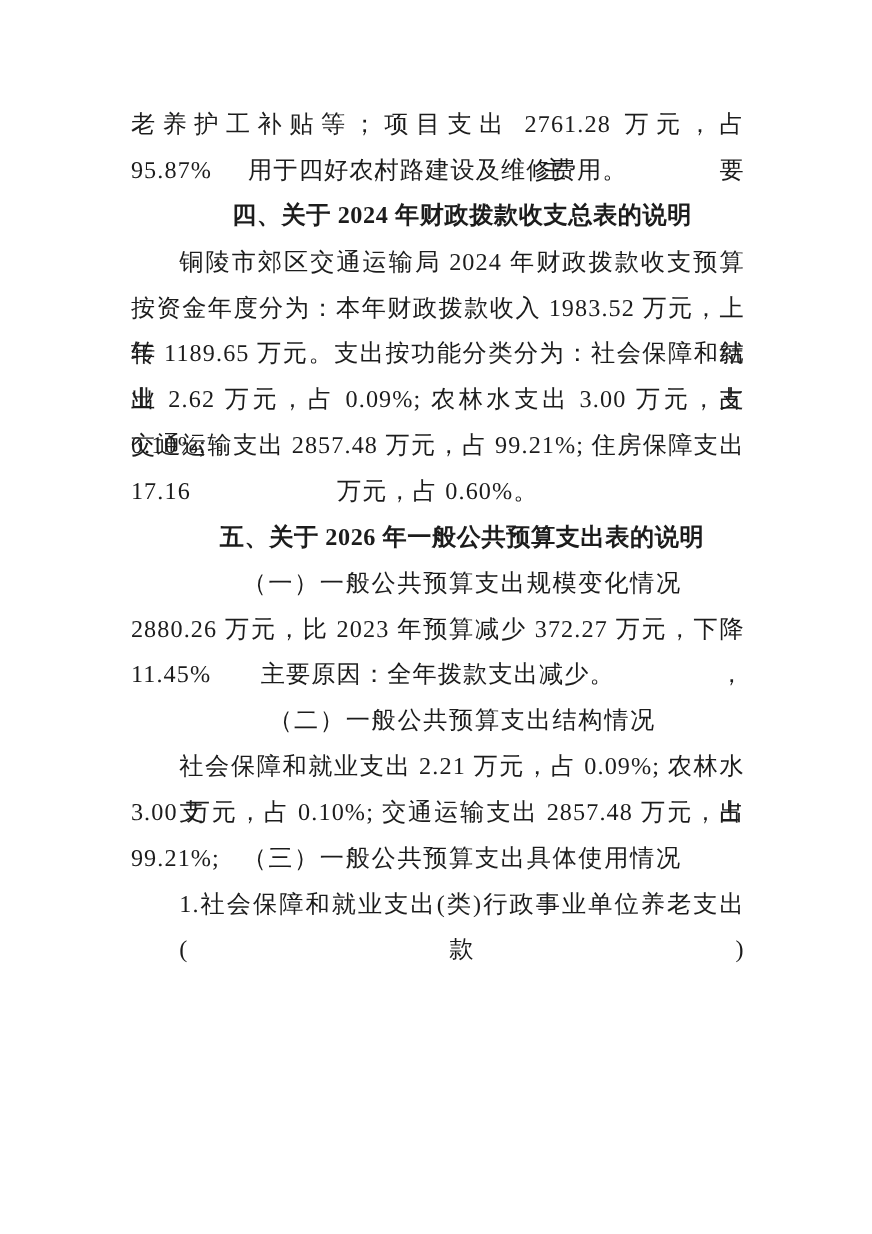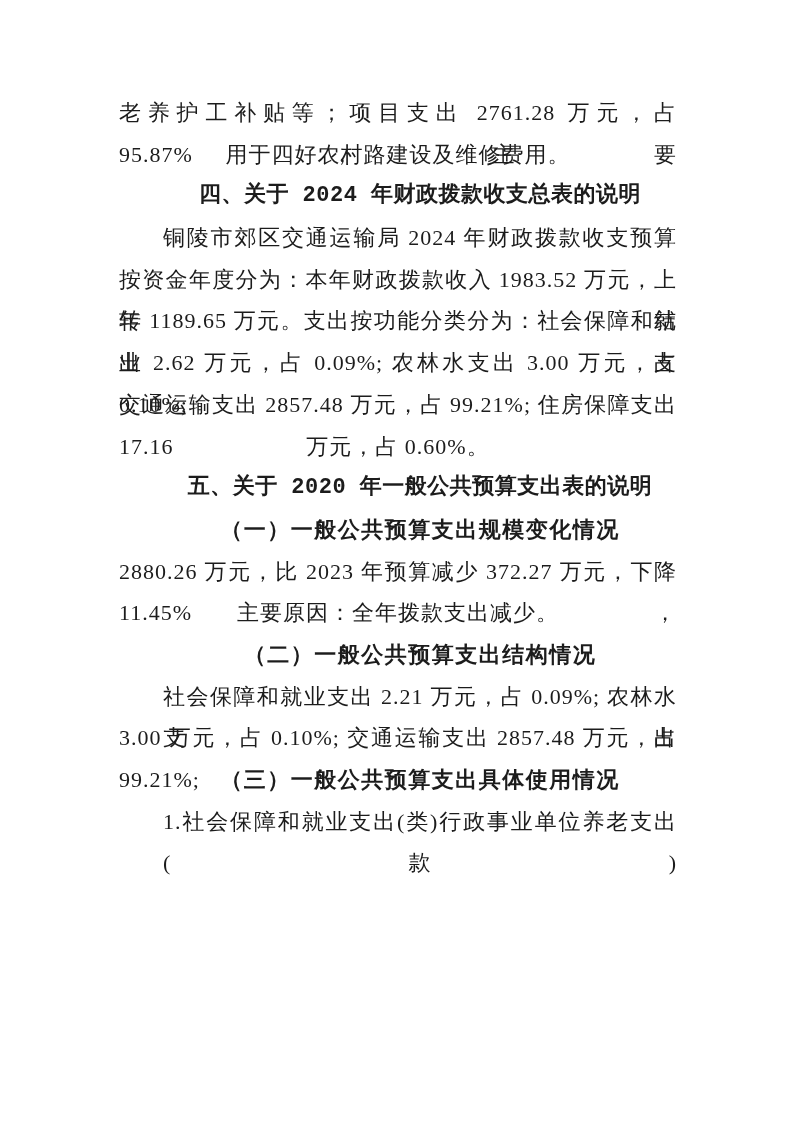--- a/index.html
+++ b/index.html
@@ -31,48 +31,48 @@
     white-space: normal;
   }
   .line.just {
     text-align: justify;
     text-align-last: justify;
   }
   .line.indent {
     padding-left: 44px;
   }
   .line.h1 {
-    font-family: Liberation Mono, monospace;
+    font-family: Liberation Serif, serif;
     font-weight: bold;
     letter-spacing: 0.5px;
   }
   .line.h2 {
     font-family: "Liberation Serif", "DejaVu Serif", serif;
-    font-weight: bold;
+    font-weight: normal;
     letter-spacing: 1.5px;
   }
   .b {
     font-weight: normal;
   }
 </style>
 </head>
 <body>
 
 <div id="page">
   <div id="text-block">
       <div class="line body just"><span>老养护工补贴等；项目支出 2761.28 万元，占 95.87%，主要</span></div>
       <div class="line body"><span>用于四好农村路建设及维修费用。</span></div>
       <div class="line h1 indent"><span>四、关于 2024 年财政拨款收支总表的说明</span></div>
       <div class="line body indent just"><span>铜陵市郊区交通运输局 2024 年财政拨款收支预算</span></div>
       <div class="line body just"><span>按资金年度分为：本年财政拨款收入 1983.52 万元，上年结</span></div>
       <div class="line body just"><span>转 1189.65 万元。支出按功能分类分为：社会保障和就业支</span></div>
       <div class="line body just"><span>出 2.62 万元，占 0.09%; 农林水支出 3.00 万元，占 0.10%;</span></div>
       <div class="line body just"><span>交通运输支出 2857.48 万元，占 99.21%; 住房保障支出 17.16</span></div>
       <div class="line body"><span>万元，占 0.60%。</span></div>
-      <div class="line h1 indent"><span>五、关于 2020 年一般公共预算支出表的说明</span></div>
+      <div class="line h1 indent"><span>五、关于 2026 年一般公共预算支出表的说明</span></div>
       <div class="line h2 indent"><span>（一）一般公共预算支出规模变化情况</span></div>
       <div class="line body just"><span>2880.26 万元，比 2023 年预算减少 372.27 万元，下降 11.45%，</span></div>
       <div class="line body"><span>主要原因：全年拨款支出减少。</span></div>
       <div class="line h2 indent"><span>（二）一般公共预算支出结构情况</span></div>
       <div class="line body indent just"><span>社会保障和就业支出 2.21 万元，占 0.09%; 农林水支出</span></div>
       <div class="line body just"><span>3.00 万元，占 0.10%; 交通运输支出 2857.48 万元，占 99.21%;</span></div>
       <div class="line h2 indent"><span>（三）一般公共预算支出具体使用情况</span></div>
       <div class="line body indent just"><span class="b">1.社会保障和就业支出(类)行政事业单位养老支出(款)</span></div>
     </div>
 </div>

